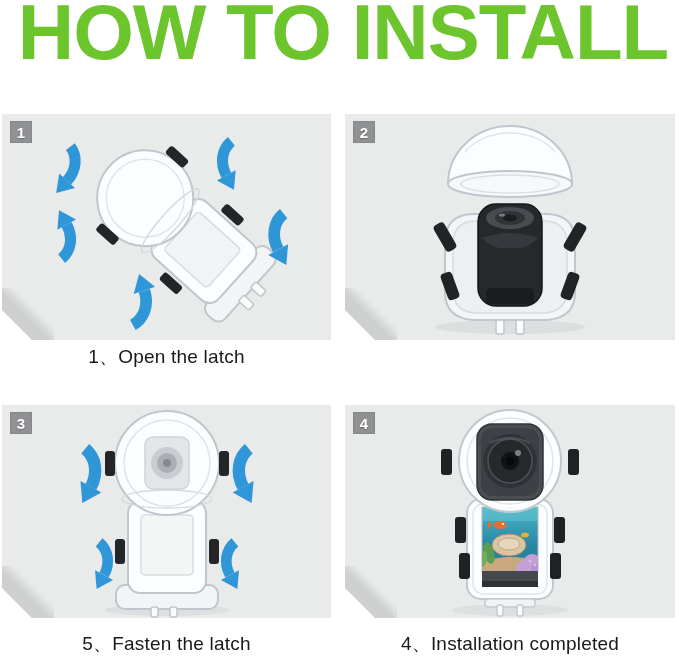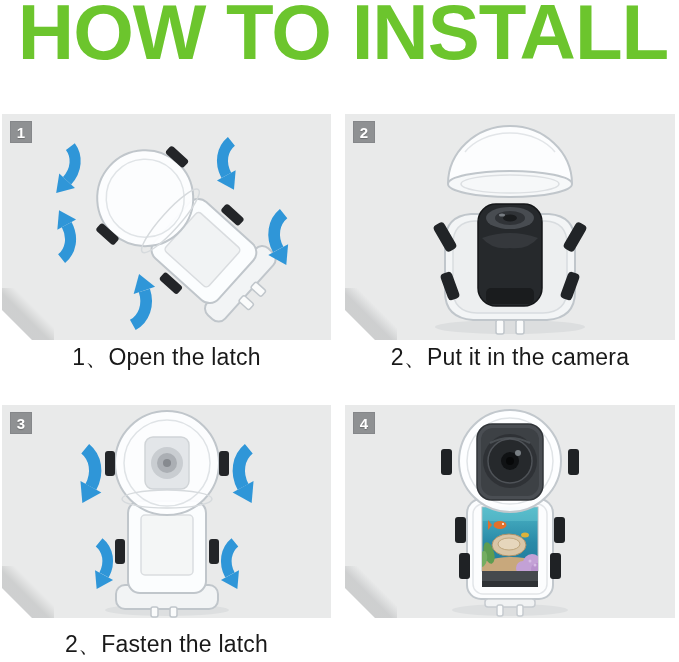--- a/index.html
+++ b/index.html
@@ -31,21 +31,21 @@
   .badge{
     position:absolute;left:8px;top:7px;width:22px;height:22px;
     background:#8F9193;border:1px solid #85878A;box-sizing:border-box;
     color:#ffffff;font-size:15px;font-weight:bold;
     display:flex;align-items:center;justify-content:center;
     text-shadow:0 1px 1px rgba(0,0,0,0.25);
   }
 
   .caption{
     position:absolute;height:30px;line-height:30px;text-align:center;
-    font-size:23px;color:#191919;letter-spacing:0.2px;
+    font-size:19px;color:#191919;letter-spacing:0.2px;
   }
   .c1{left:2px;top:342px;width:329px;}
   .c2{left:345px;top:342px;width:330px;}
   .c3{left:2px;top:629px;width:329px;}
   .c4{left:345px;top:629px;width:330px;}
 </style>
 </head>
 <body>
 
 <div class="stage">
@@ -118,21 +118,20 @@
         <ellipse cx="165" cy="104" rx="7" ry="3.5" fill="#1a1c1e"></ellipse>
         <ellipse cx="157" cy="101" rx="3" ry="1.5" fill="#777c82"></ellipse>
         <rect x="141" y="174" width="48" height="16" rx="5" fill="#1a1c1e"></rect>
       </g>
 
       <rect x="151" y="206" width="8" height="14" rx="2" fill="#fafbfb" stroke="#c0c6cb" stroke-width="1.5"></rect>
       <rect x="171" y="206" width="8" height="14" rx="2" fill="#fafbfb" stroke="#c0c6cb" stroke-width="1.5"></rect>
     </svg>
     <div class="badge">2</div>
   </div>
-  <div class="caption c2">2、Put it in the camera</div>
 
   <div class="panel p3">
     <svg viewBox="0 0 329 213">
       <ellipse cx="165" cy="205" rx="62" ry="6" fill="#dddfe0"></ellipse>
       <rect x="114" y="180" width="102" height="24" rx="9" fill="#f2f4f5" stroke="#c0c6cb" stroke-width="2"></rect>
       <rect x="149" y="202" width="7" height="10" rx="2" fill="#fafbfb" stroke="#c0c6cb" stroke-width="1.5"></rect>
       <rect x="168" y="202" width="7" height="10" rx="2" fill="#fafbfb" stroke="#c0c6cb" stroke-width="1.5"></rect>
       <rect x="126" y="96" width="78" height="92" rx="12" fill="#fbfdfe" stroke="#c0c6cb" stroke-width="2"></rect>
       <rect x="139" y="110" width="52" height="60" rx="4" fill="#f4f6f6" stroke="#dadde0" stroke-width="1.5"></rect>
       <circle cx="165" cy="58" r="52" fill="#fdfeff" fill-opacity="0.95" stroke="#c0c6cb" stroke-width="2"></circle>
@@ -148,21 +147,21 @@
         <rect x="113" y="134" width="10" height="25" rx="3"></rect>
         <rect x="207" y="134" width="10" height="25" rx="3"></rect>
       </g>
       <use href="#curved-arrow" transform="translate(68,40) scale(0.95)"></use>
       <use href="#curved-arrow" transform="translate(262,40) scale(-0.95,0.95)"></use>
       <use href="#curved-arrow" transform="translate(84,134) scale(0.82)"></use>
       <use href="#curved-arrow" transform="translate(246,134) scale(-0.82,0.82)"></use>
     </svg>
     <div class="badge">3</div>
   </div>
-  <div class="caption c3">2、Fasten the latch</div>
+  <div class="caption c3">5、Fasten the latch</div>
 
   <div class="panel p4">
     <svg viewBox="0 0 330 213">
       <defs>
         <linearGradient id="sea4" x1="0" y1="0" x2="0" y2="1">
           <stop offset="0" stop-color="#4db6c6"></stop>
           <stop offset="0.55" stop-color="#2a8aa8"></stop>
           <stop offset="1" stop-color="#20789a"></stop>
         </linearGradient>
         <clipPath id="scr4">
@@ -218,14 +217,15 @@
         <rect x="114" y="148" width="11" height="26" rx="3"></rect>
         <rect x="205" y="148" width="11" height="26" rx="3"></rect>
       </g>
 
       <rect x="140" y="194" width="50" height="8" rx="3" fill="#f0f2f3" stroke="#c6cbd0" stroke-width="1.5"></rect>
       <rect x="152" y="200" width="6" height="11" rx="2" fill="#fafbfb" stroke="#c6cbd0" stroke-width="1.5"></rect>
       <rect x="172" y="200" width="6" height="11" rx="2" fill="#fafbfb" stroke="#c6cbd0" stroke-width="1.5"></rect>
     </svg>
     <div class="badge">4</div>
   </div>
+  <div class="caption c4">4、Installation completed</div>
 
 </div>
 
 </body></html>

